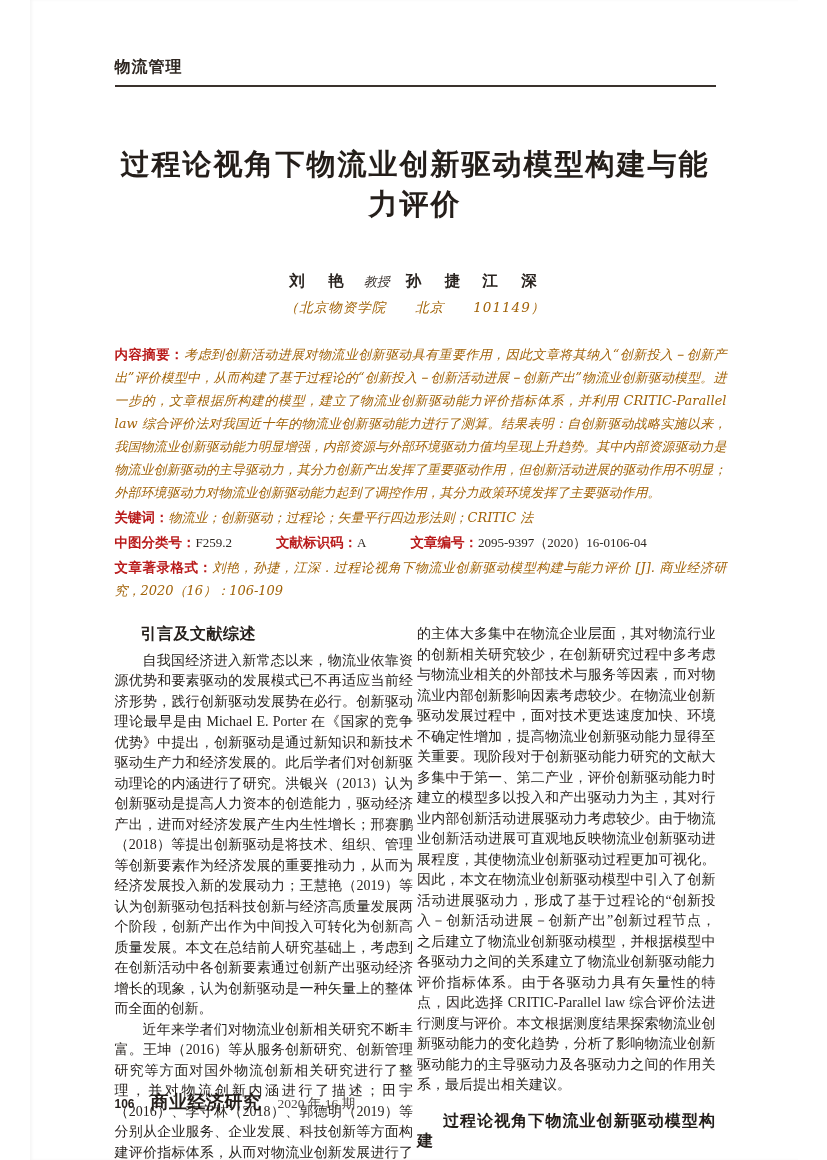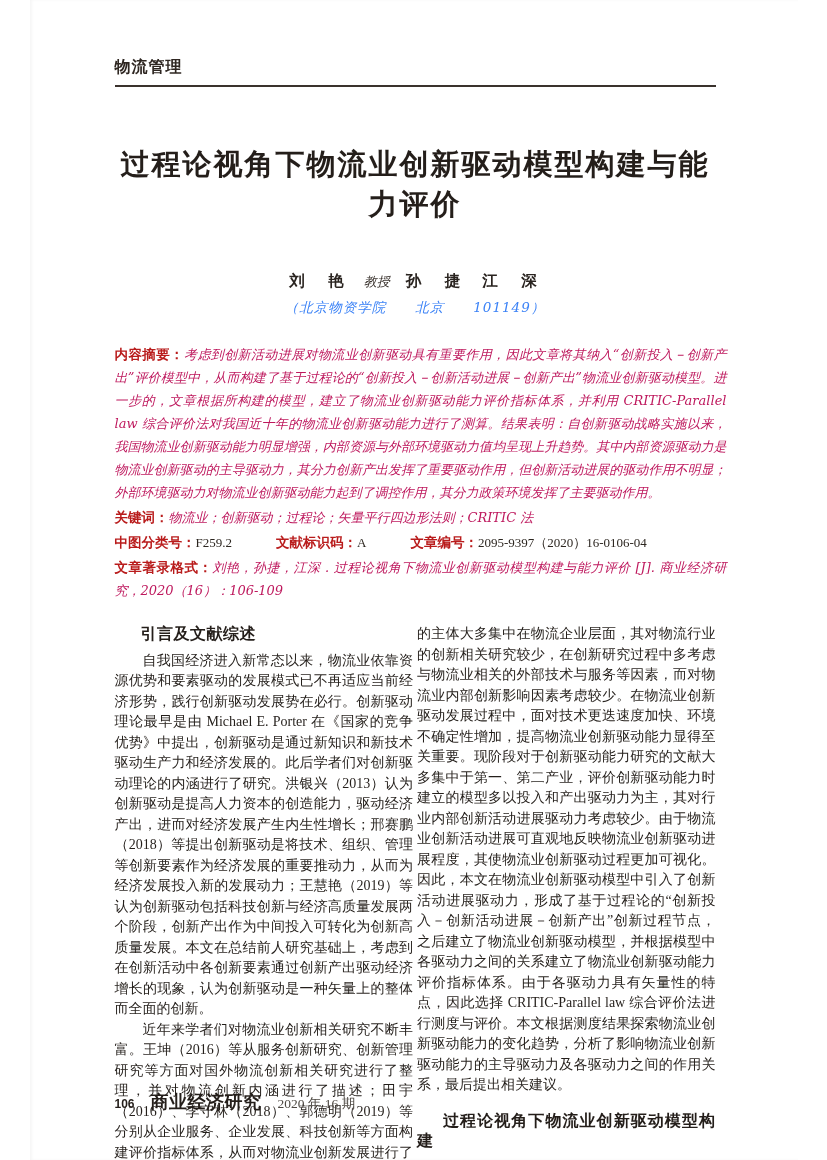--- a/index.html
+++ b/index.html
@@ -58,40 +58,40 @@
     margin: 0 5px;
     color: #3a332e;
   }
   .affiliation {
     margin-top: 7px;
     text-align: center;
     font-family: "DejaVu Serif", serif;
     font-style: italic;
     font-size: 13.5px;
     letter-spacing: 1px;
-    color: #3b82f6;
+    color: #a16207;
   }
   
   .abstract-block {
     width: 612px;
     margin: 26px auto 0 auto;
     text-align: justify;
   }
   .abstract-block p { line-height: 22px; }
   .b-label {
     font-family: "Liberation Sans", sans-serif;
     font-weight: 700;
     font-size: 13.5px;
     color: #b91c1c;
   }
   .kai {
     font-family: "DejaVu Serif", serif;
     font-style: italic;
     font-size: 13px;
-    color: #be185d;
+    color: #a16207;
   }
   .plain-val {
     font-family: "Liberation Serif", serif;
     font-size: 13px;
     color: #2c2620;
   }
   .meta-line { margin-top: 2px; }
   .meta-gap { margin-right: 44px; }
   
   .body-cols {

